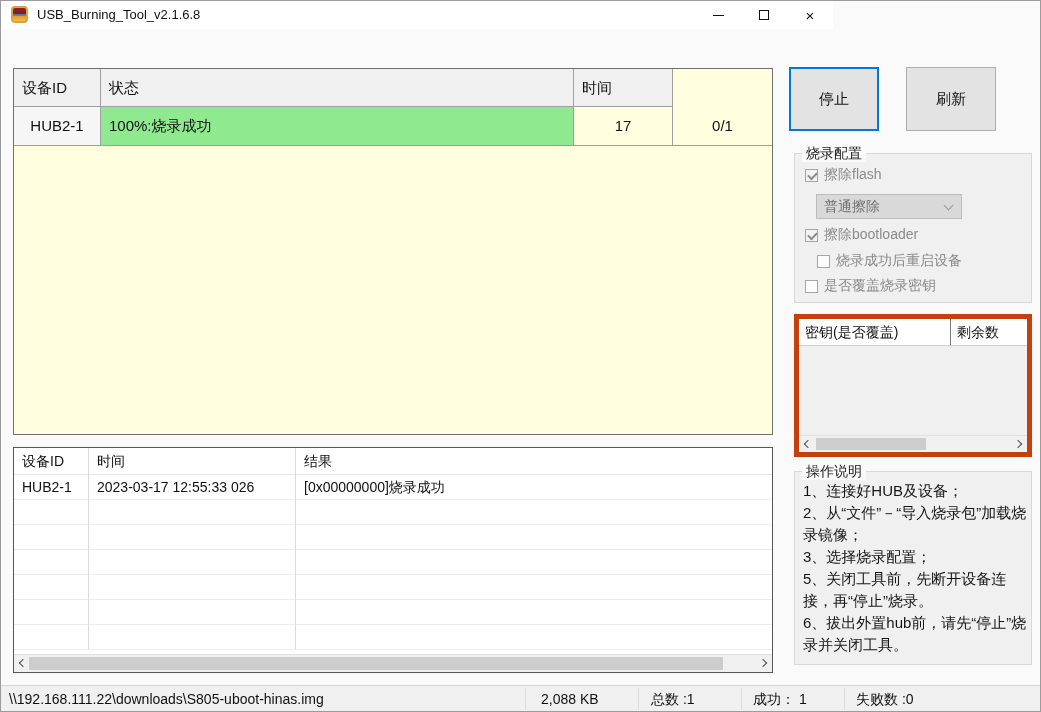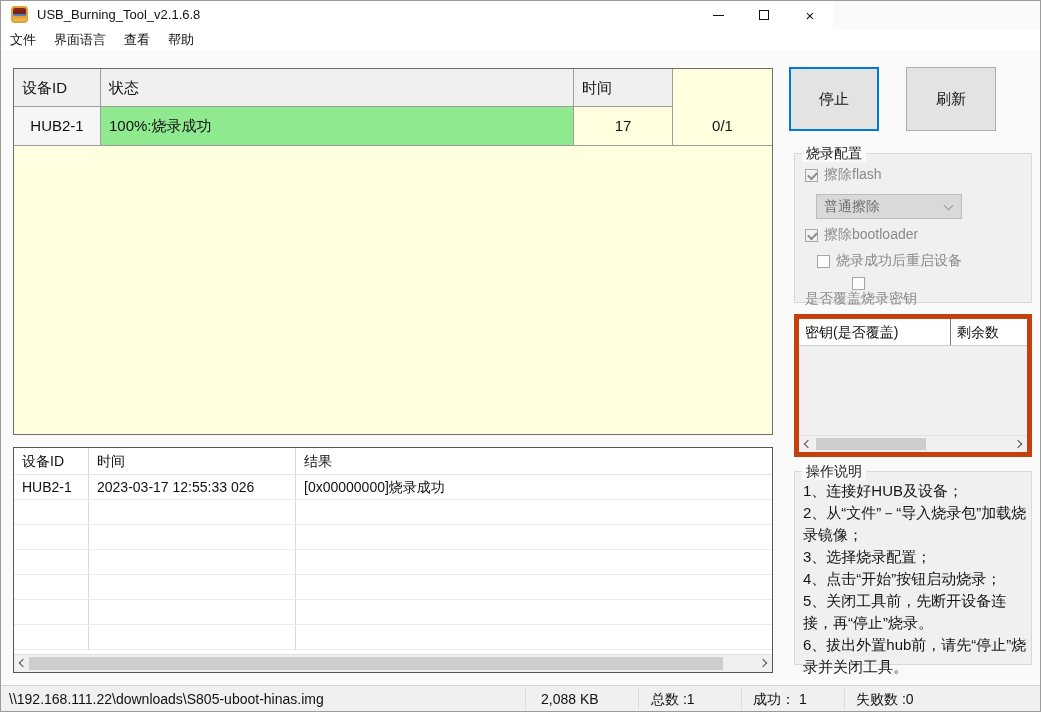--- a/index.html
+++ b/index.html
@@ -106,26 +106,20 @@
         </div>
       <div class="win-btn">
           <span class="glyph-max"></span>
         </div>
       <div class="win-btn">
           <span class="glyph-close">×</span>
         </div>
     </div>
   </div>
 
-  <div class="menubar">
-    <span class="menu-item">文件</span>
-    <span class="menu-item">界面语言</span>
-    <span class="menu-item">查看</span>
-    <span class="menu-item">帮助</span>
-  </div>
 
   <div class="dev-table">
     <div class="dev-header">
       <div class="dc1">设备ID</div>
       <div class="dc2">状态</div>
       <div class="dc3">时间</div>
     </div>
     <div class="dev-row">
       <div class="dc1 cell-id">HUB2-1</div>
       <div class="dc2 cell-status">100%:烧录成功</div>
@@ -148,21 +142,21 @@
       <span class="dd-chevron"></span>
     </div>
     <div class="cfg-row" style="top:72px;">
       <span class="checkbox checked"></span>
       <span class="cfg-label">擦除bootloader</span>
     </div>
     <div class="cfg-row" style="top:98px;margin-left:12px;">
       <span class="checkbox"></span>
       <span class="cfg-label">烧录成功后重启设备</span>
     </div>
-    <div class="cfg-row" style="top:123px;flex-direction:column;">
+    <div class="cfg-row" style="top:123px;">
       <span class="checkbox"></span>
       <span class="cfg-label">是否覆盖烧录密钥</span>
     </div>
   </div>
 
   <div class="key-table">
     <div class="key-header">
       <div class="kc1">密钥(是否覆盖)</div>
       <div class="kc2">剩余数</div>
     </div>
@@ -173,21 +167,20 @@
       <span class="scroll-arrow arr-right"></span>
     </div>
   </div>
 
   <div class="group grp-instr">
     <span class="group-title">操作说明</span>
     <div class="instr-body">
       <div class="instr-line">1、连接好HUB及设备；</div>
       <div class="instr-line">2、从“文件”－“导入烧录包”加载烧录镜像；</div>
       <div class="instr-line">3、选择烧录配置；</div>
-      <div class="instr-line">4、点击“开始”按钮启动烧录；</div>
       <div class="instr-line">5、关闭工具前，先断开设备连接，再“停止”烧录。</div>
       <div class="instr-line">6、拔出外置hub前，请先“停止”烧录并关闭工具。</div>
     </div>
   </div>
 
   <div class="log-table">
     <div class="log-header">
       <div class="lc1">设备ID</div>
       <div class="lc2">时间</div>
       <div class="lc3">结果</div>

